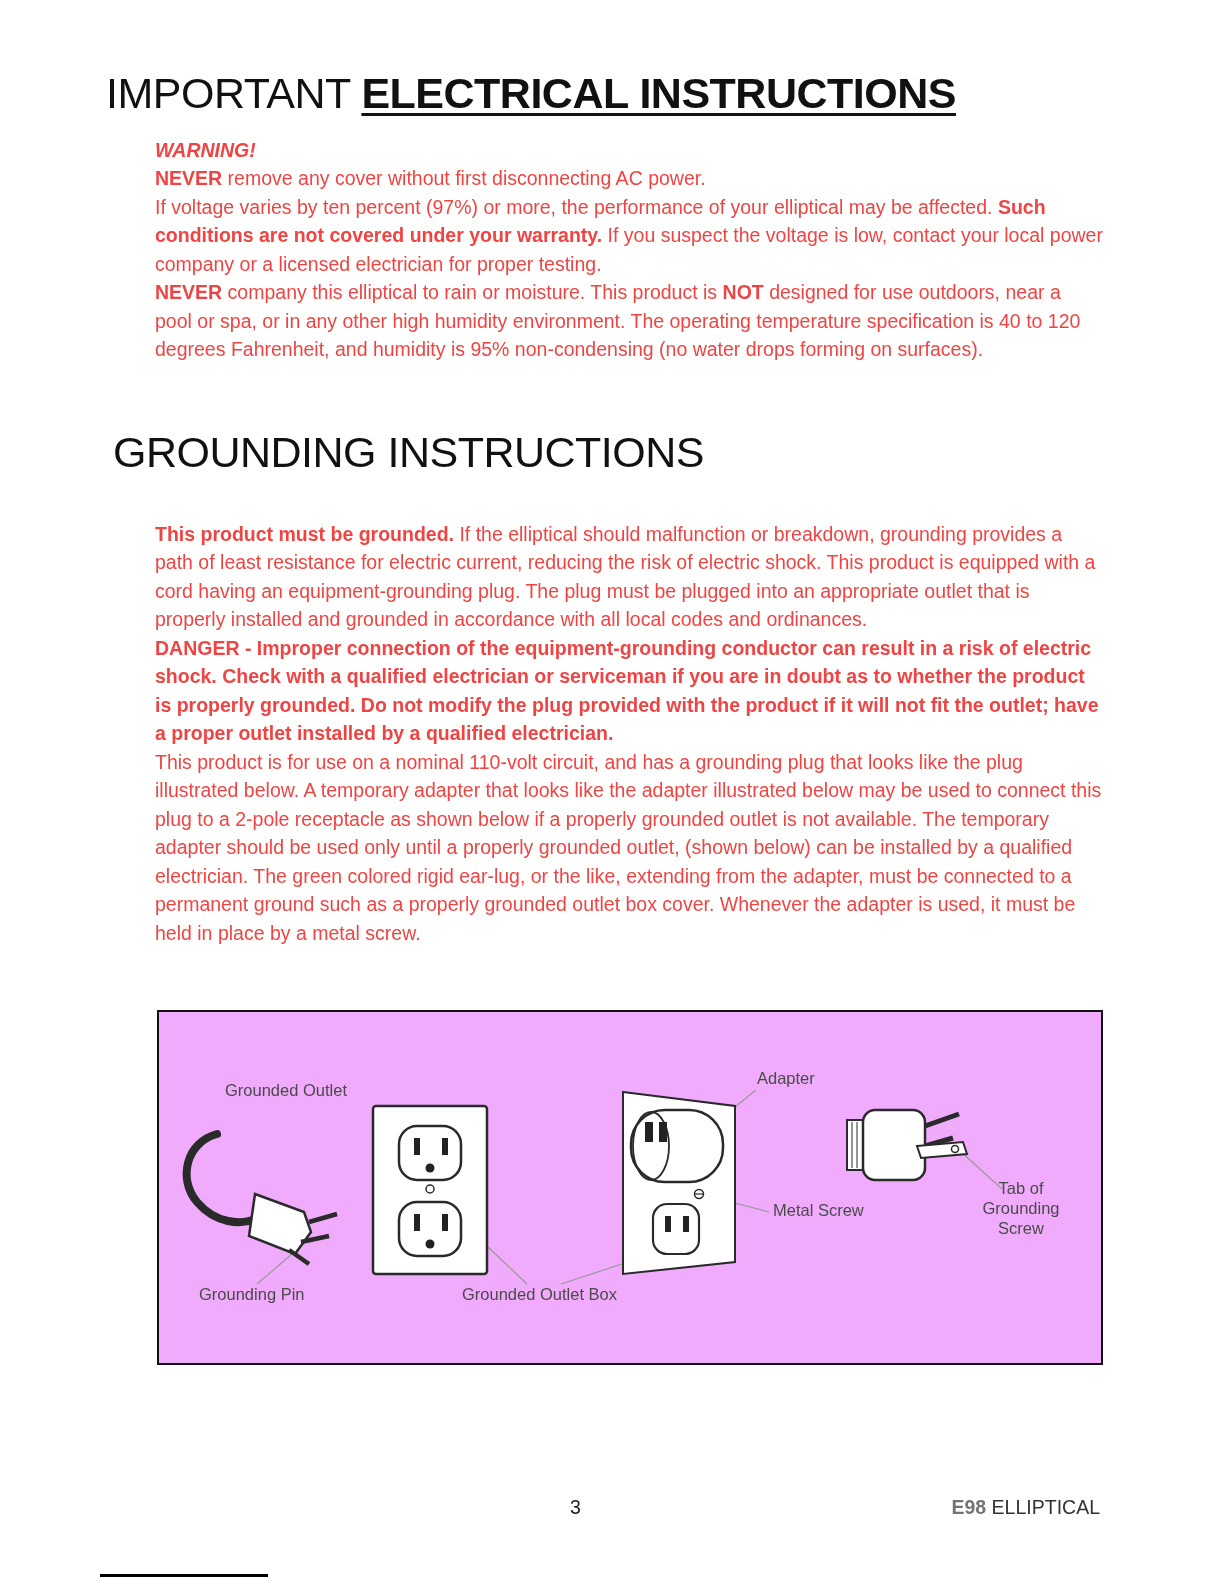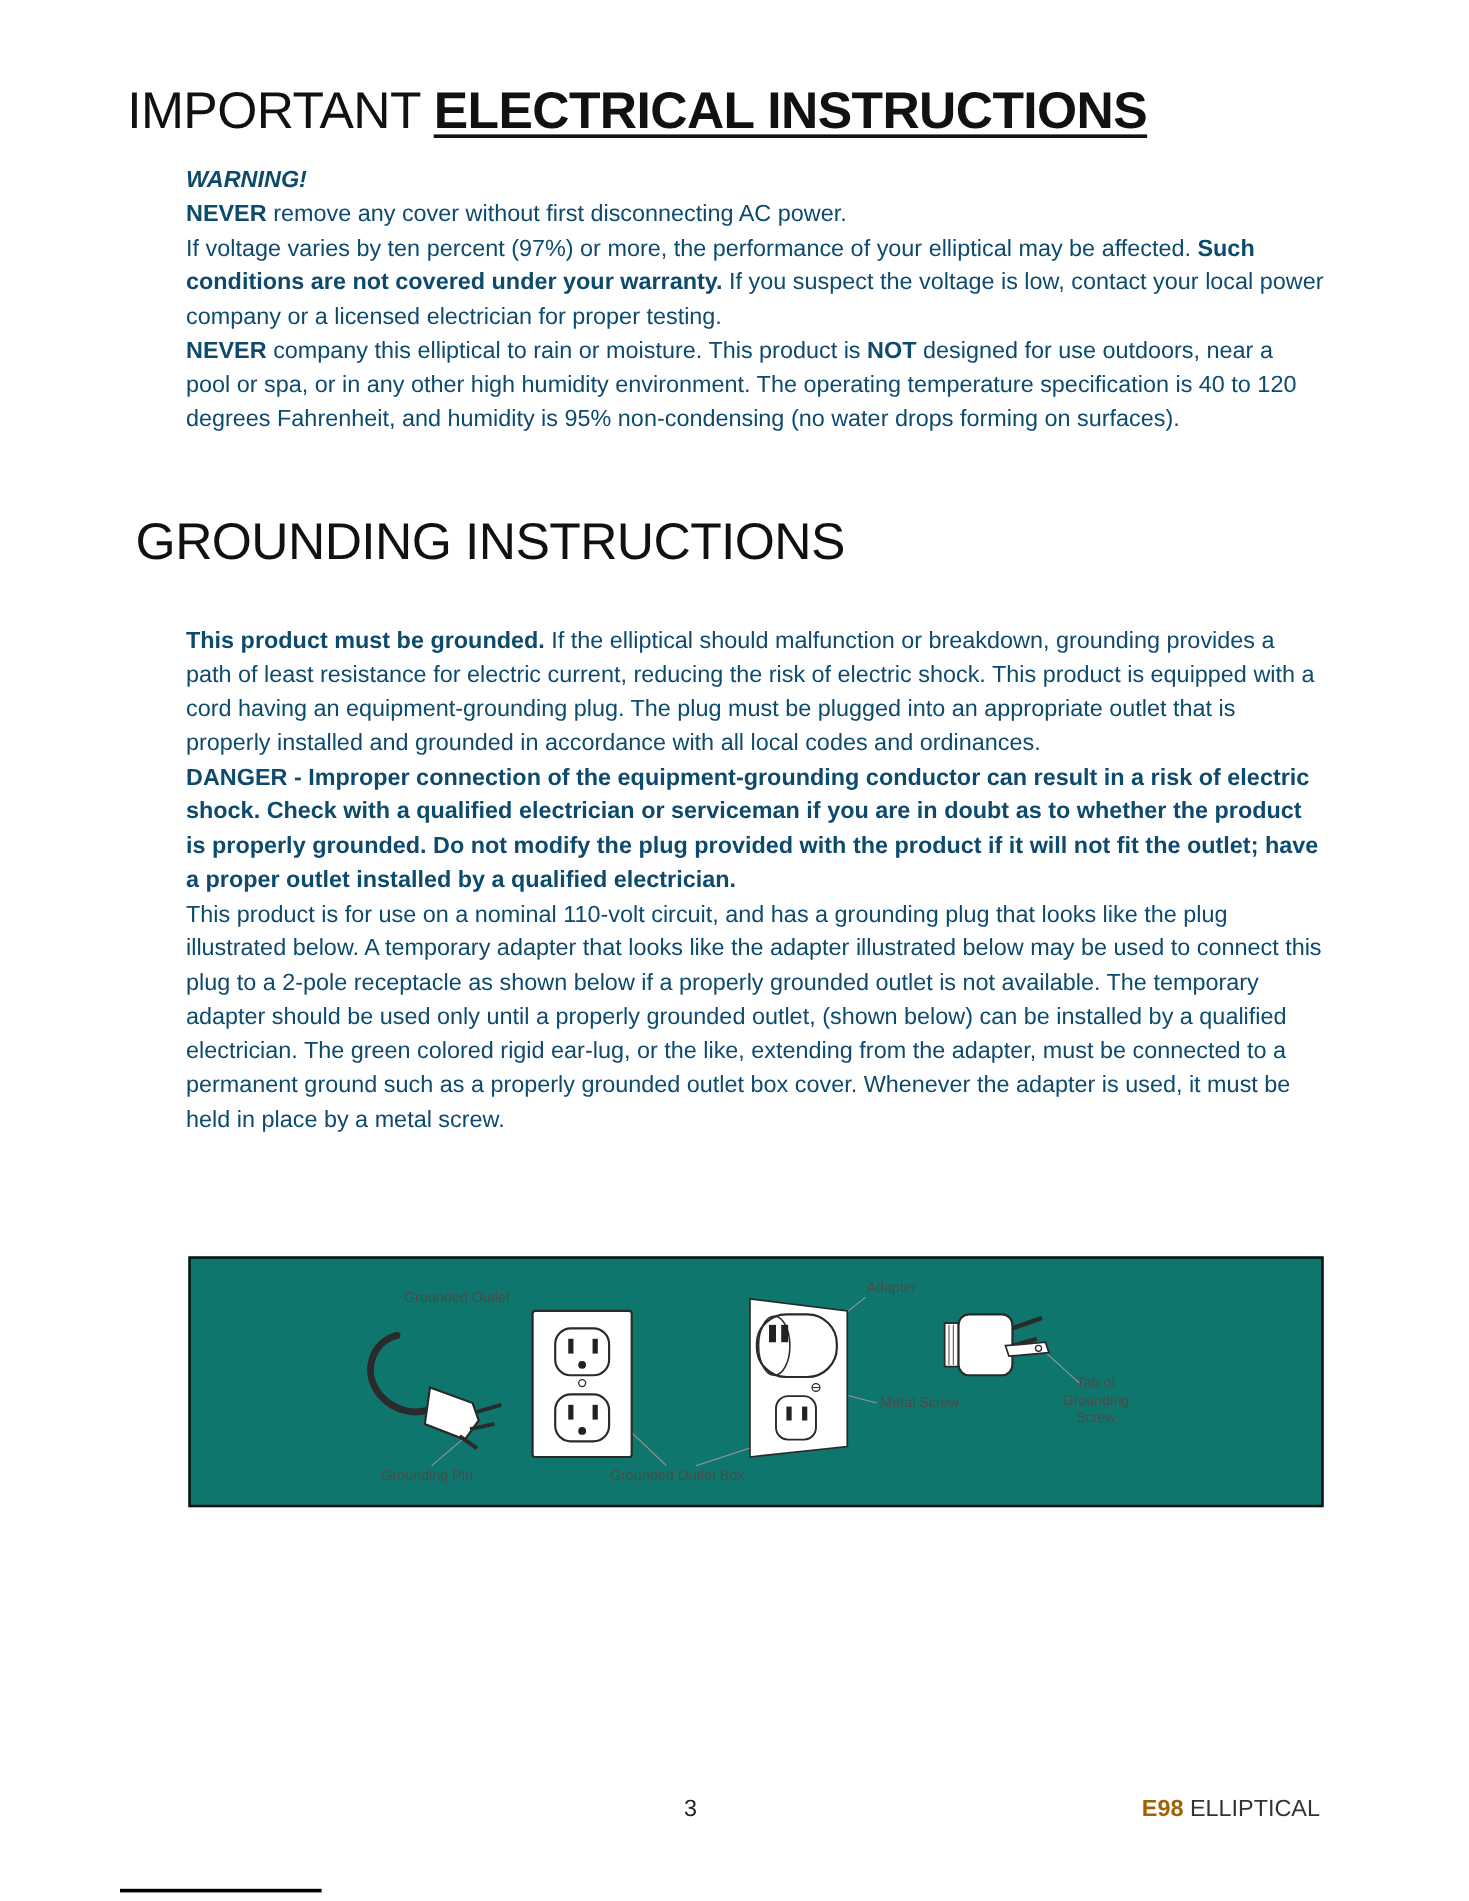--- a/index.html
+++ b/index.html
@@ -27,41 +27,41 @@
   .h2 {
     position:absolute; left:113px; top:428px;
     font-size:43px; font-weight:400; letter-spacing:-0.5px; color:#111;
     text-decoration-thickness:2.5px;
     text-underline-offset:5px;
     white-space:nowrap;
   }
 
   .block {
     position:absolute; left:155px; width:948px;
-    font-size:19.5px; line-height:1.46; color:#0c4a6e;
+    font-size:19.5px; line-height:1.46; color:#ef4444;
   }
   .block p { margin:0; }
   .warn-head { font-weight:700; font-style:italic; }
   .seg-b { font-weight:700; }
 
   .warning-block { top:136px; }
   .grounding-block { top:520px; }
 
   .diagram-box {
     position:absolute; left:157px; top:1010px;
-    width:946px; height:209px;
-    border:2px solid #111; background:#0f766e;margin-top:37px;
+    width:946px; height:355px;
+    border:2px solid #111; background:#f0abfc;
   }
   .diagram-box svg { display:block; width:100%; height:100%; }
   svg text { font-family:"Liberation Sans", sans-serif; font-size:16.5px; fill:#4a4a4a; }
 
   .footer { position:absolute; left:0; top:1496px; width:1224px; height:30px; font-size:19.5px; }
   .page-num { position:absolute; left:570px; color:#222; }
   .model { position:absolute; right:124px; color:#333; }
-  .model b { color:#a16207; }
+  .model b { color:#737373; }
 
   .bottom-mark {
     position:absolute; left:100px; top:1574px;
     width:168px; height:3px; background:#000;
   }
 </style>
 </head>
 <body>
 
 <div class="page">

